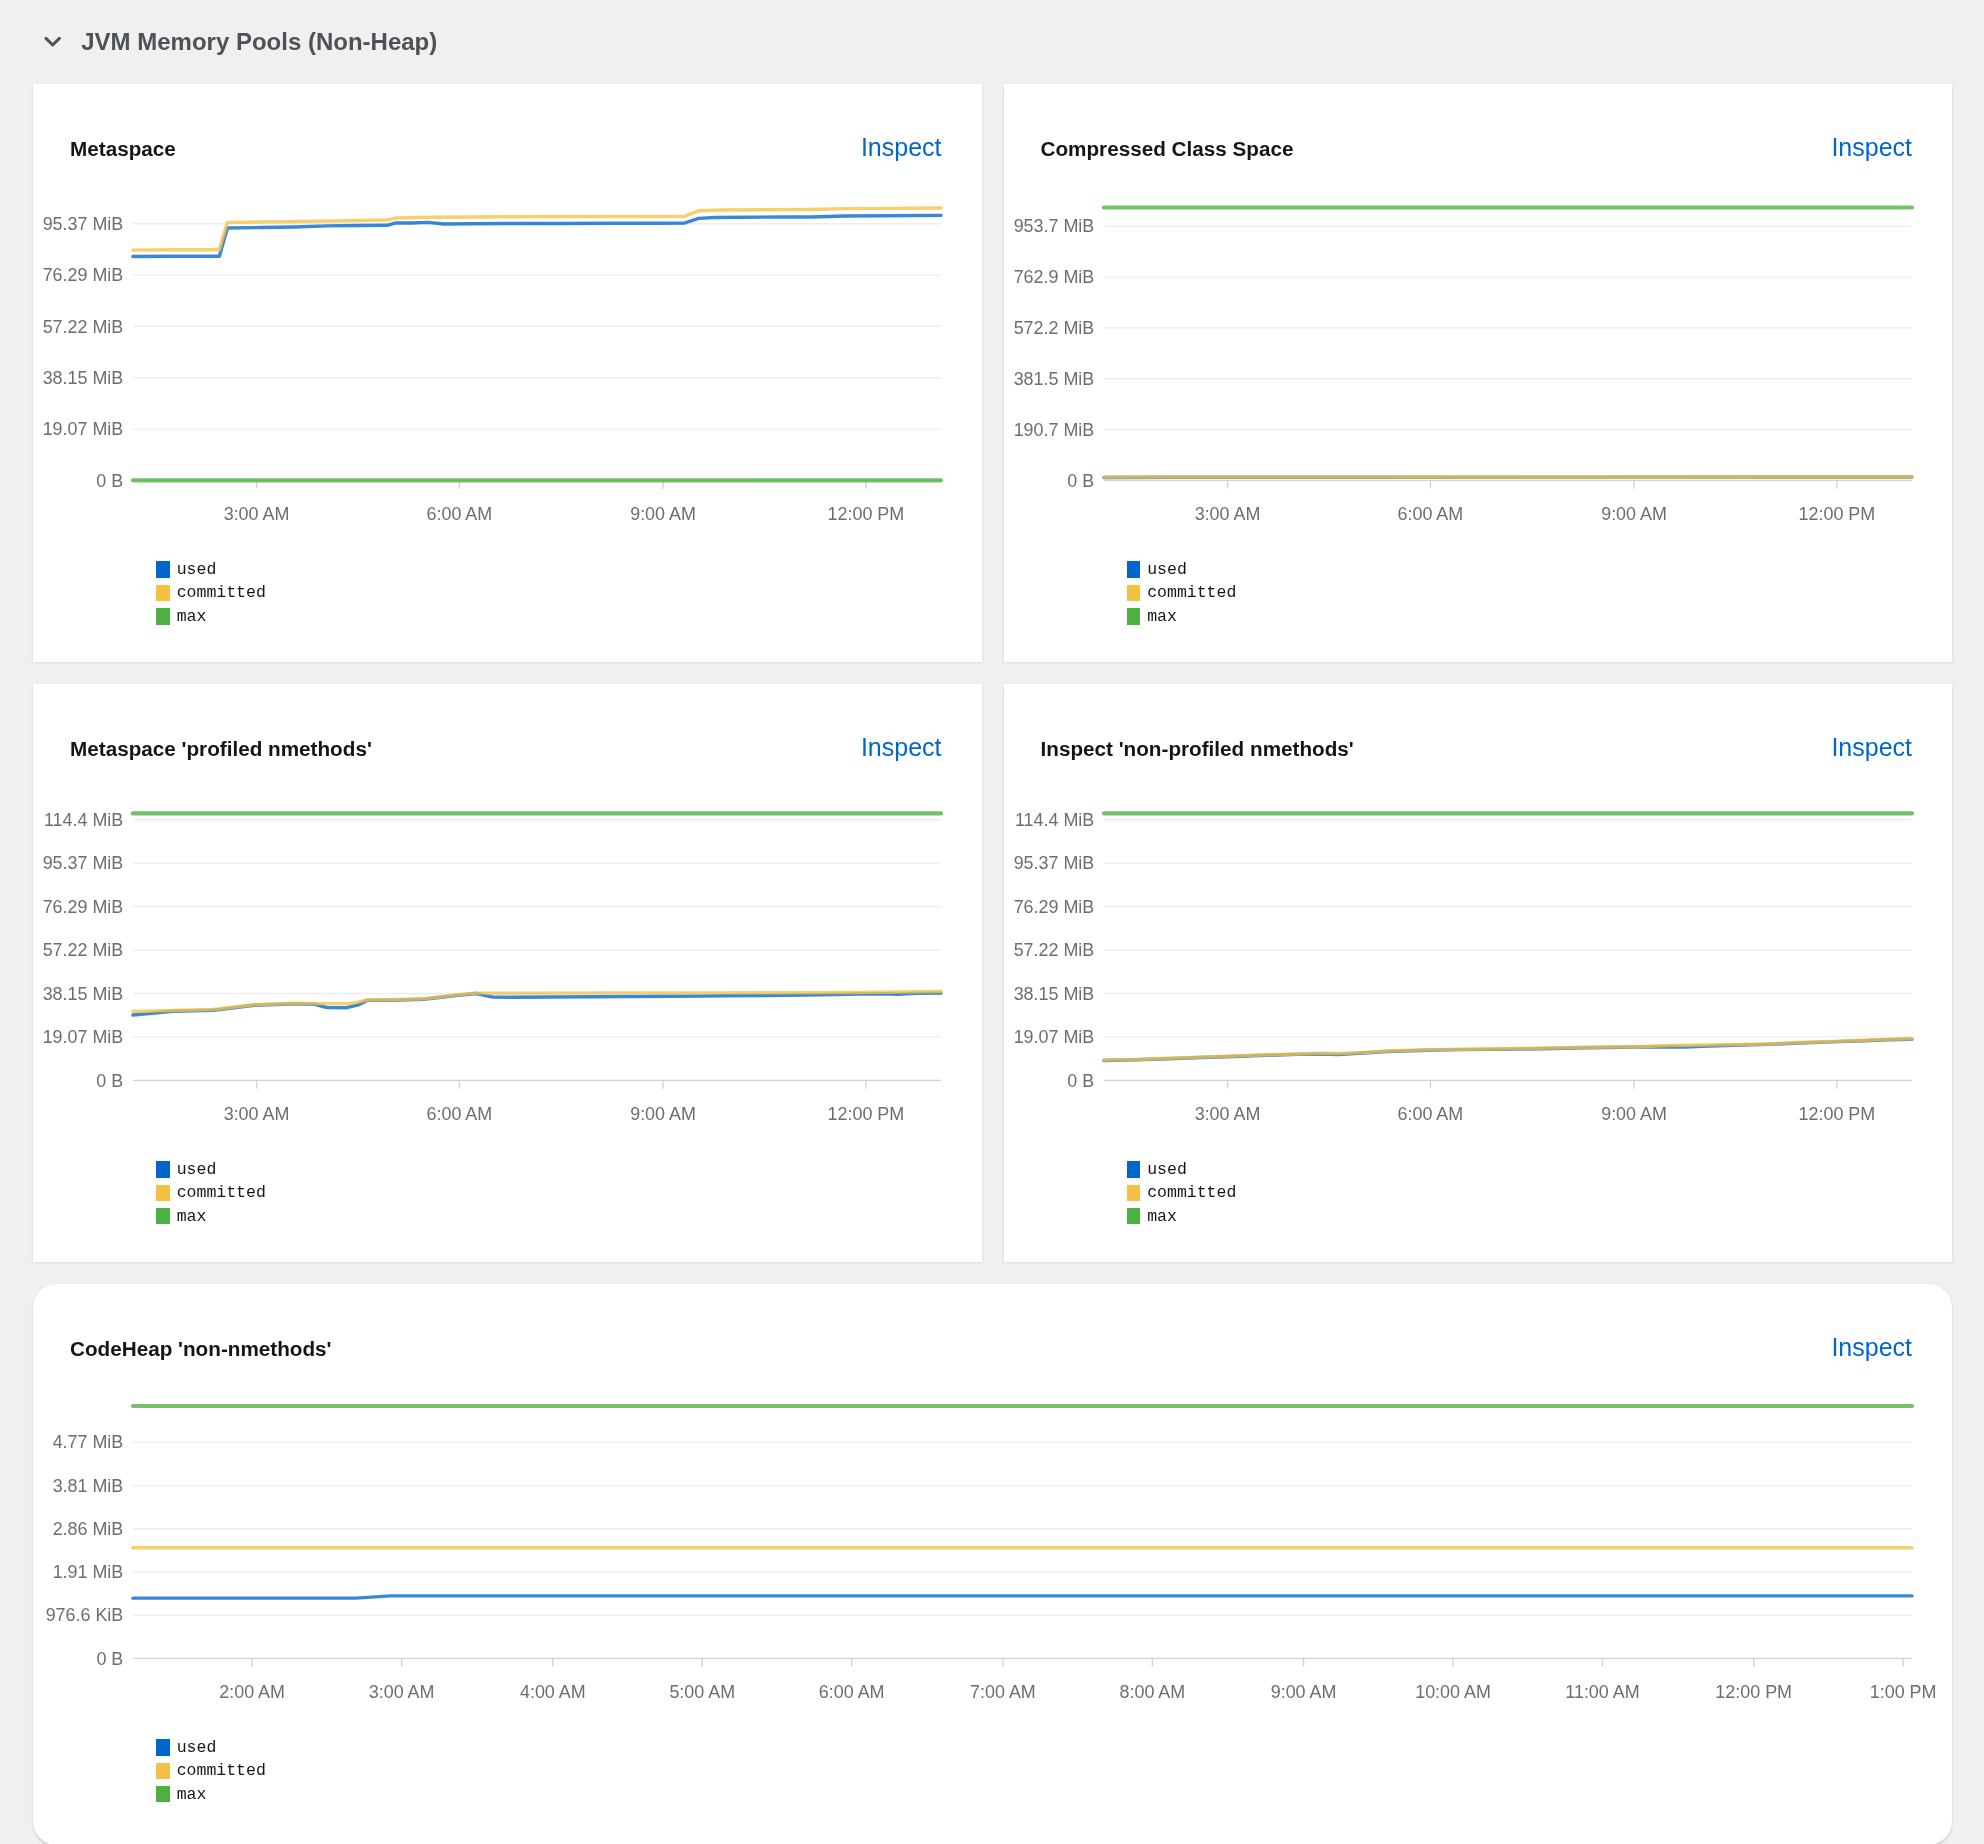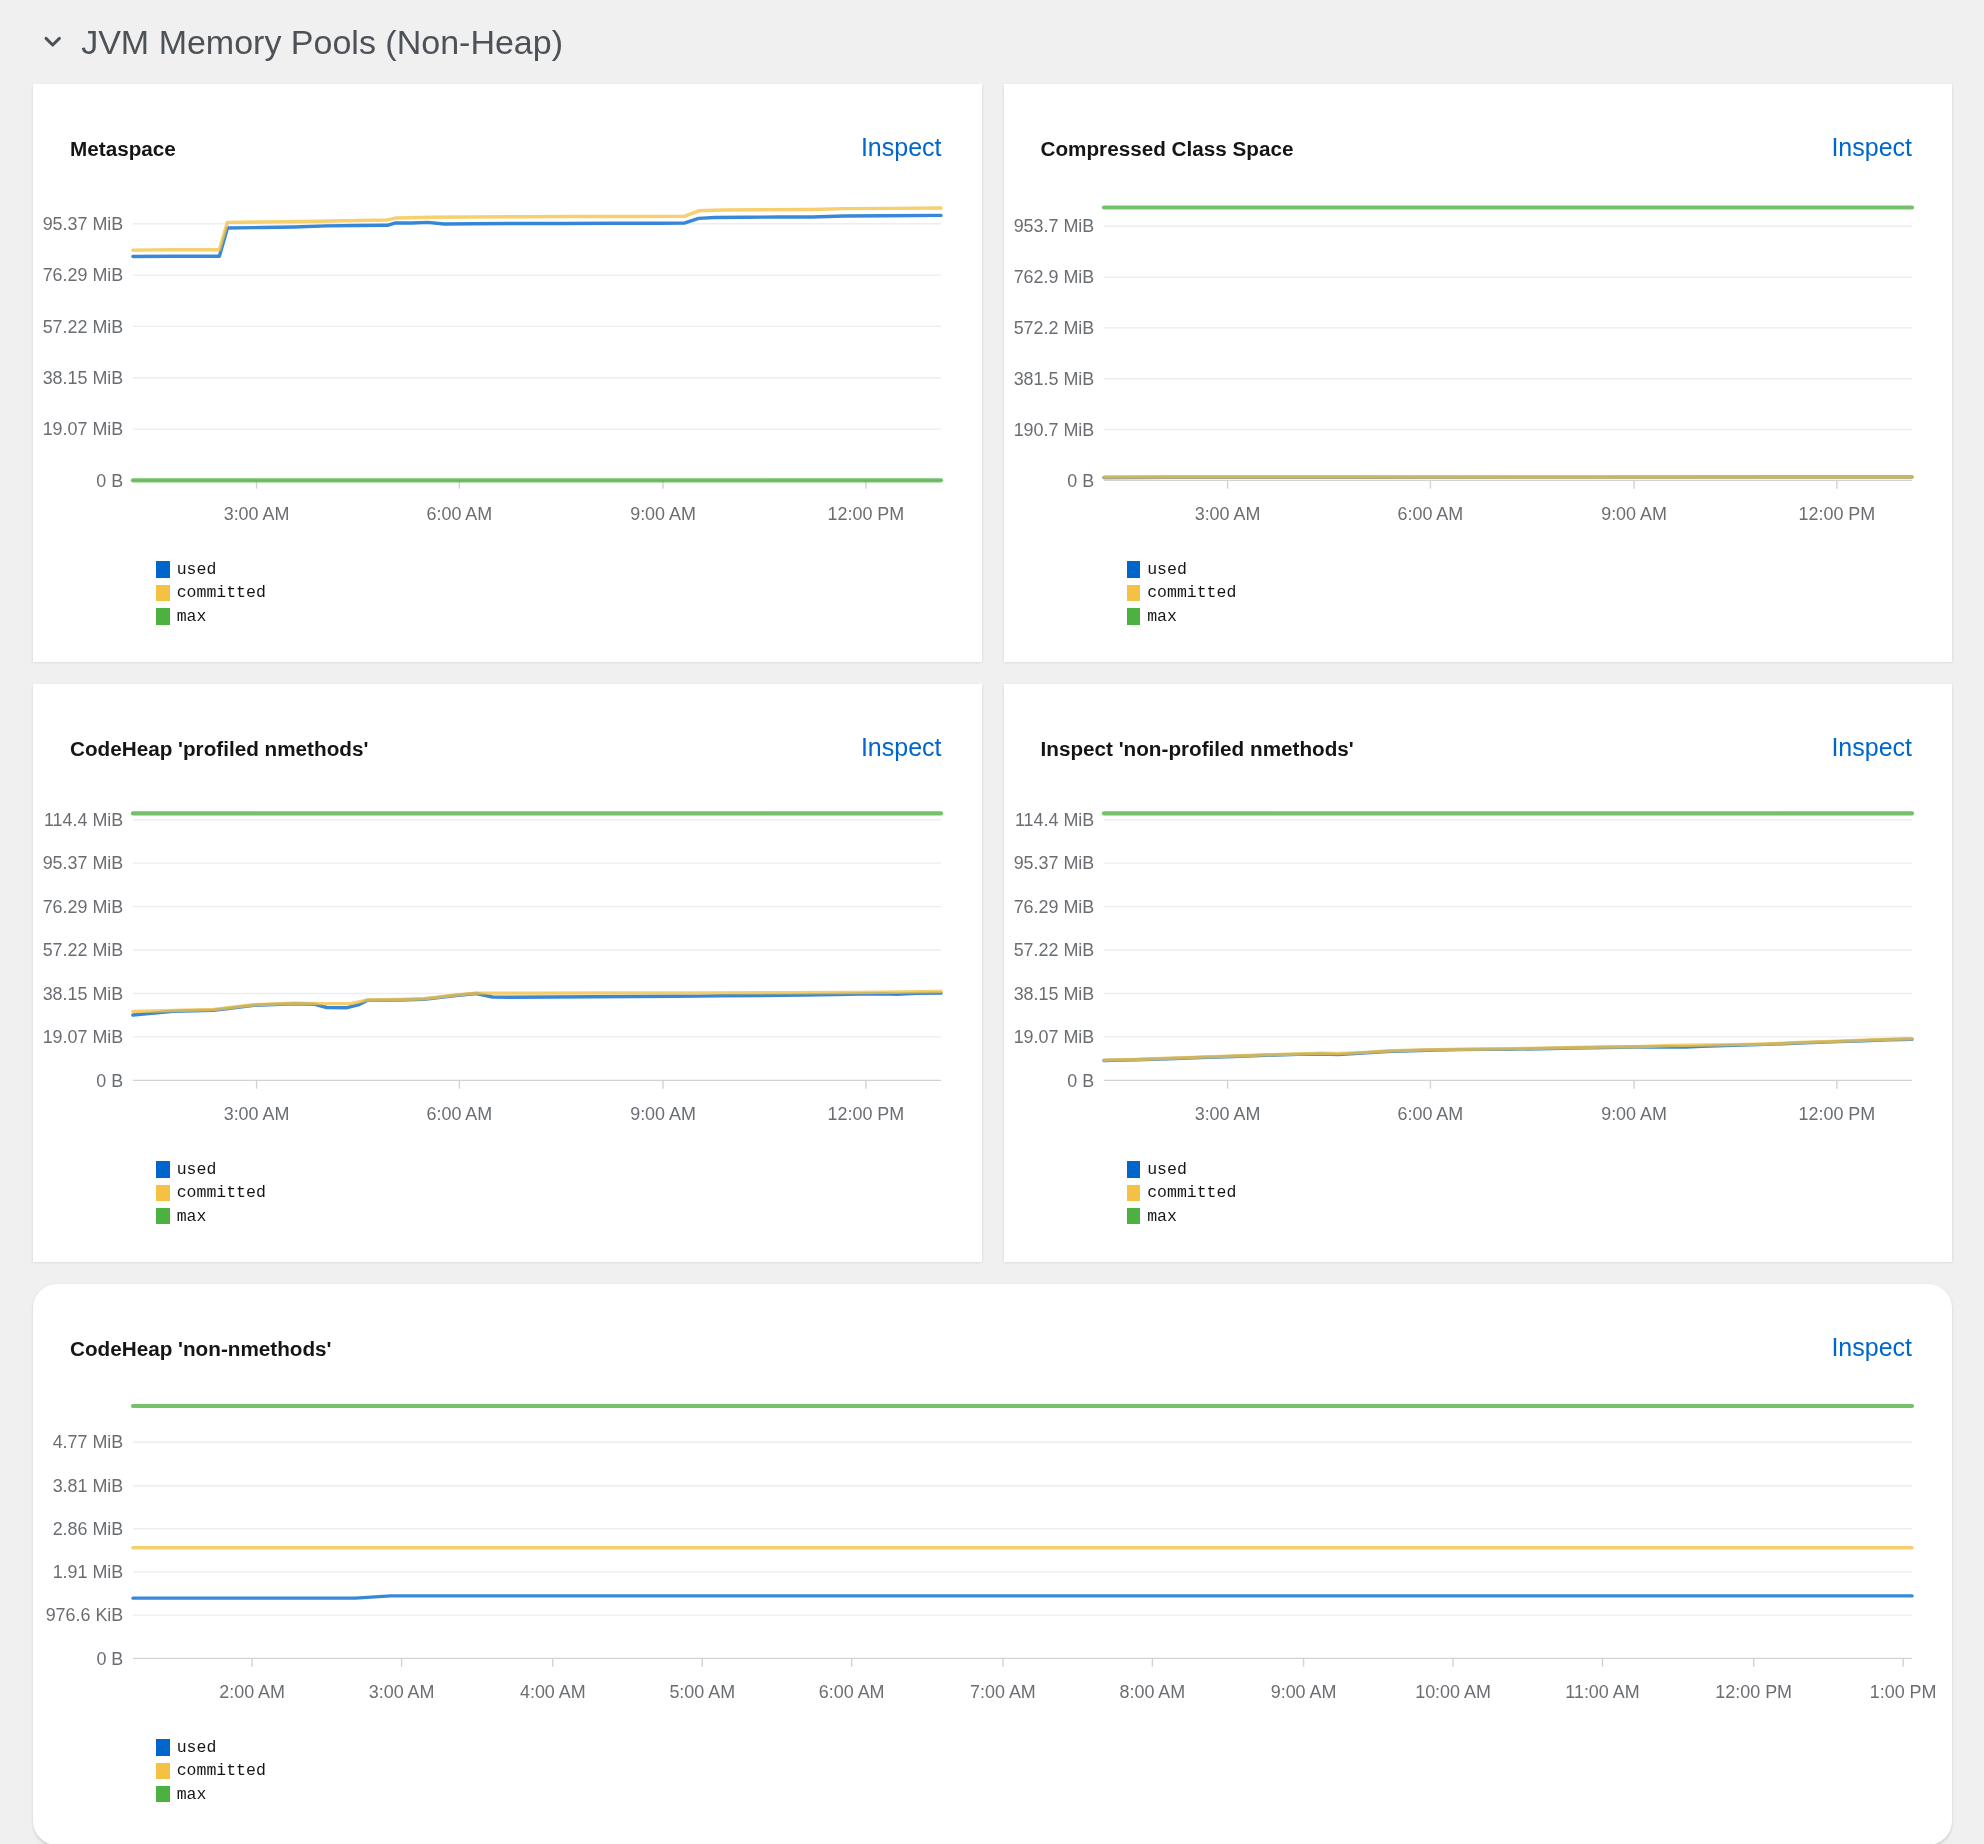--- a/index.html
+++ b/index.html
@@ -11,21 +11,21 @@
   body{
     width:1985px;height:1844px;background:var(--page-bg);
     font-family:"Liberation Sans","DejaVu Sans",sans-serif;
     -webkit-font-smoothing:antialiased;overflow:hidden;
   }
   .wrap{padding:0 33px;}
   .section-header{
     height:84px;display:flex;align-items:center;gap:16.5px;padding-left:8.3px;cursor:pointer;
   }
   .chev{width:23.4px;height:23.4px;flex:0 0 auto;display:block;}
-  .section-title{font-size:34px;font-weight:400;color:var(--header-text);}
+  .section-title{font-size:24px;font-weight:700;color:var(--header-text);}
   .grid{display:grid;grid-template-columns:1fr 1fr;column-gap:22px;row-gap:22px;}
   .card{background:var(--card-bg);box-shadow:0 1.4px 2.8px rgba(3,3,3,.14);min-height:569px;}
   .card.wide{grid-column:1 / -1;min-height:561px;border-radius:24px;}
   .card-head{
     display:flex;justify-content:space-between;align-items:baseline;
     padding:49px 40px 26px 37px;
   }
   .card-title{font-size:20.7px;font-weight:700;color:var(--title);margin:0;line-height:1.2;}
   .inspect{font-size:25px;color:var(--link);text-decoration:none;cursor:pointer;}
   .chart{width:100%;display:block;}
@@ -140,21 +140,21 @@
           </li>
           <li>
             <span class="swatch" style="background: rgb(76, 177, 64);"></span>
             <span class="legend-label">max</span>
           </li>
         </ul>
     </section>
 
     <section class="card">
       <div class="card-head">
-        <h2 class="card-title">CodeHeap 'profiled nmethods'</h2>
+        <h2 class="card-title">Metaspace 'profiled nmethods'</h2>
         <a class="inspect">Inspect</a>
       </div>
       <div class="chart">
           <svg width="948" height="356" viewBox="0 0 1376 516">
             <line x1="145" y1="45.74193548387096" x2="1318" y2="45.74193548387096" stroke="#EDEDED" stroke-width="2"></line>
             <text x="131" y="54.74193548387096" text-anchor="end" font-size="26" fill="#6A6E73">114.4 MiB</text>
             <line x1="145" y1="108.66370967741933" x2="1318" y2="108.66370967741933" stroke="#EDEDED" stroke-width="2"></line>
             <text x="131" y="117.66370967741933" text-anchor="end" font-size="26" fill="#6A6E73">95.37 MiB</text>
             <line x1="145" y1="171.75080645161287" x2="1318" y2="171.75080645161287" stroke="#EDEDED" stroke-width="2"></line>
             <text x="131" y="180.75080645161287" text-anchor="end" font-size="26" fill="#6A6E73">76.29 MiB</text>

